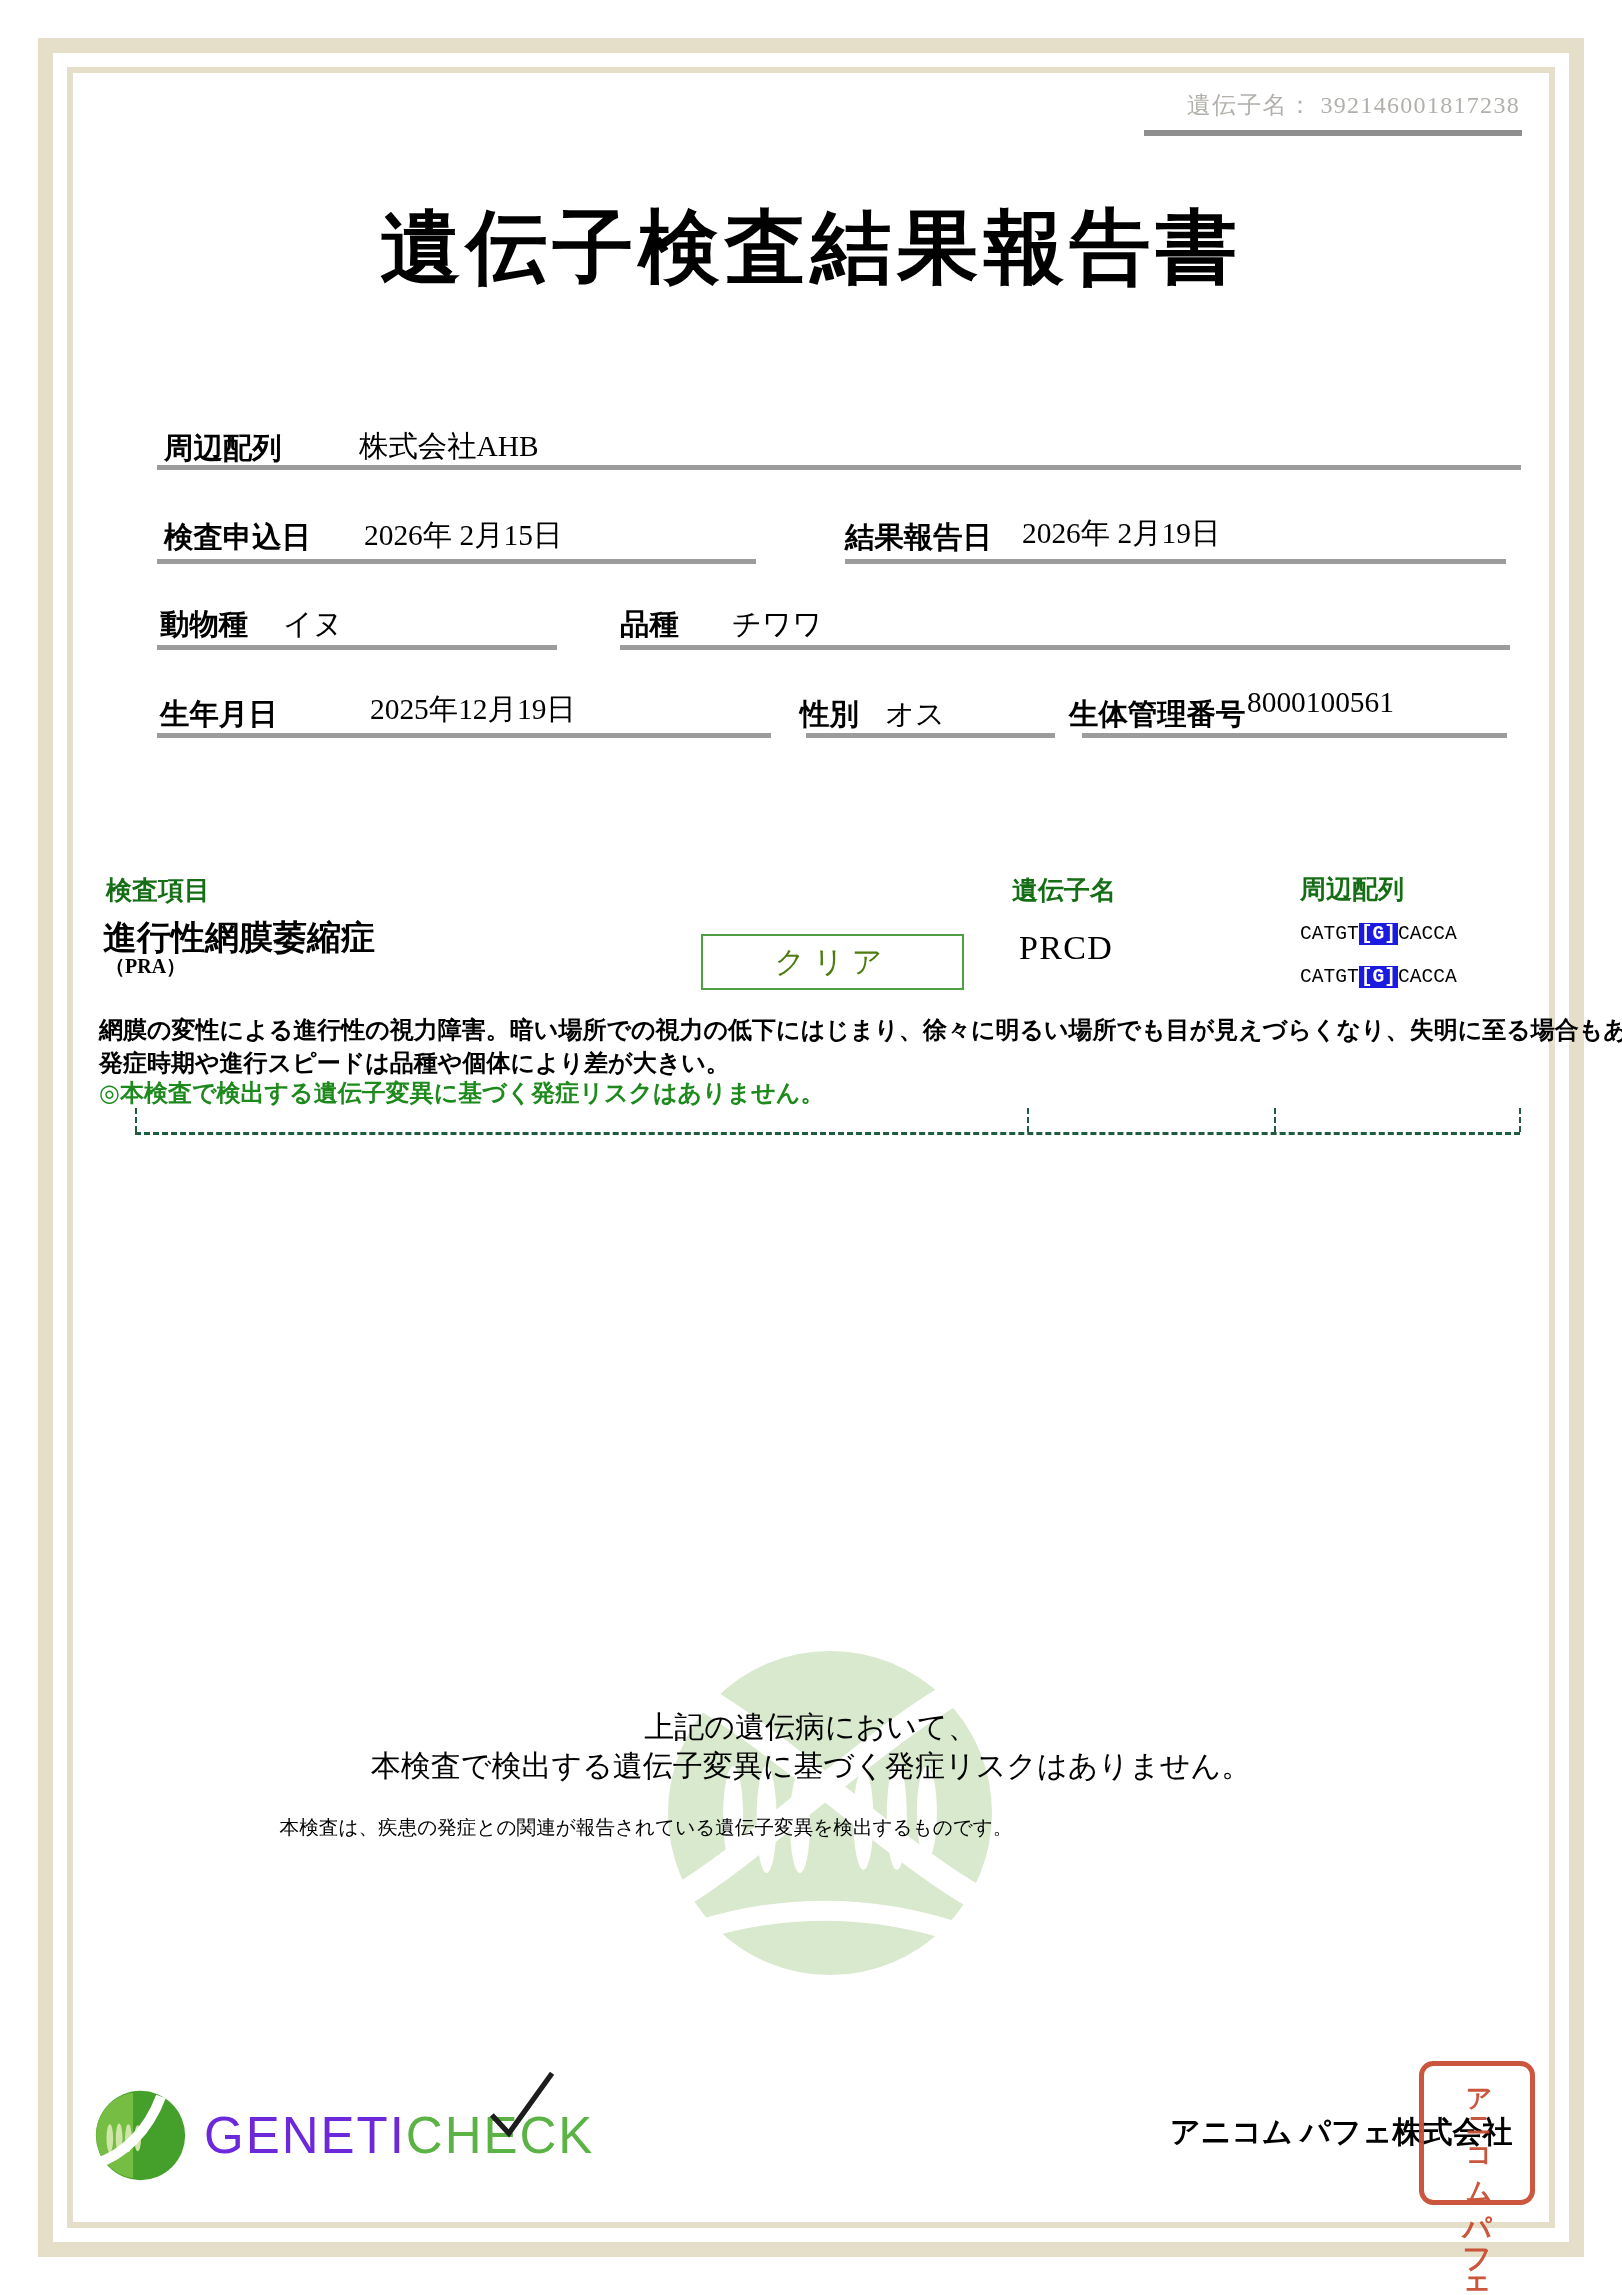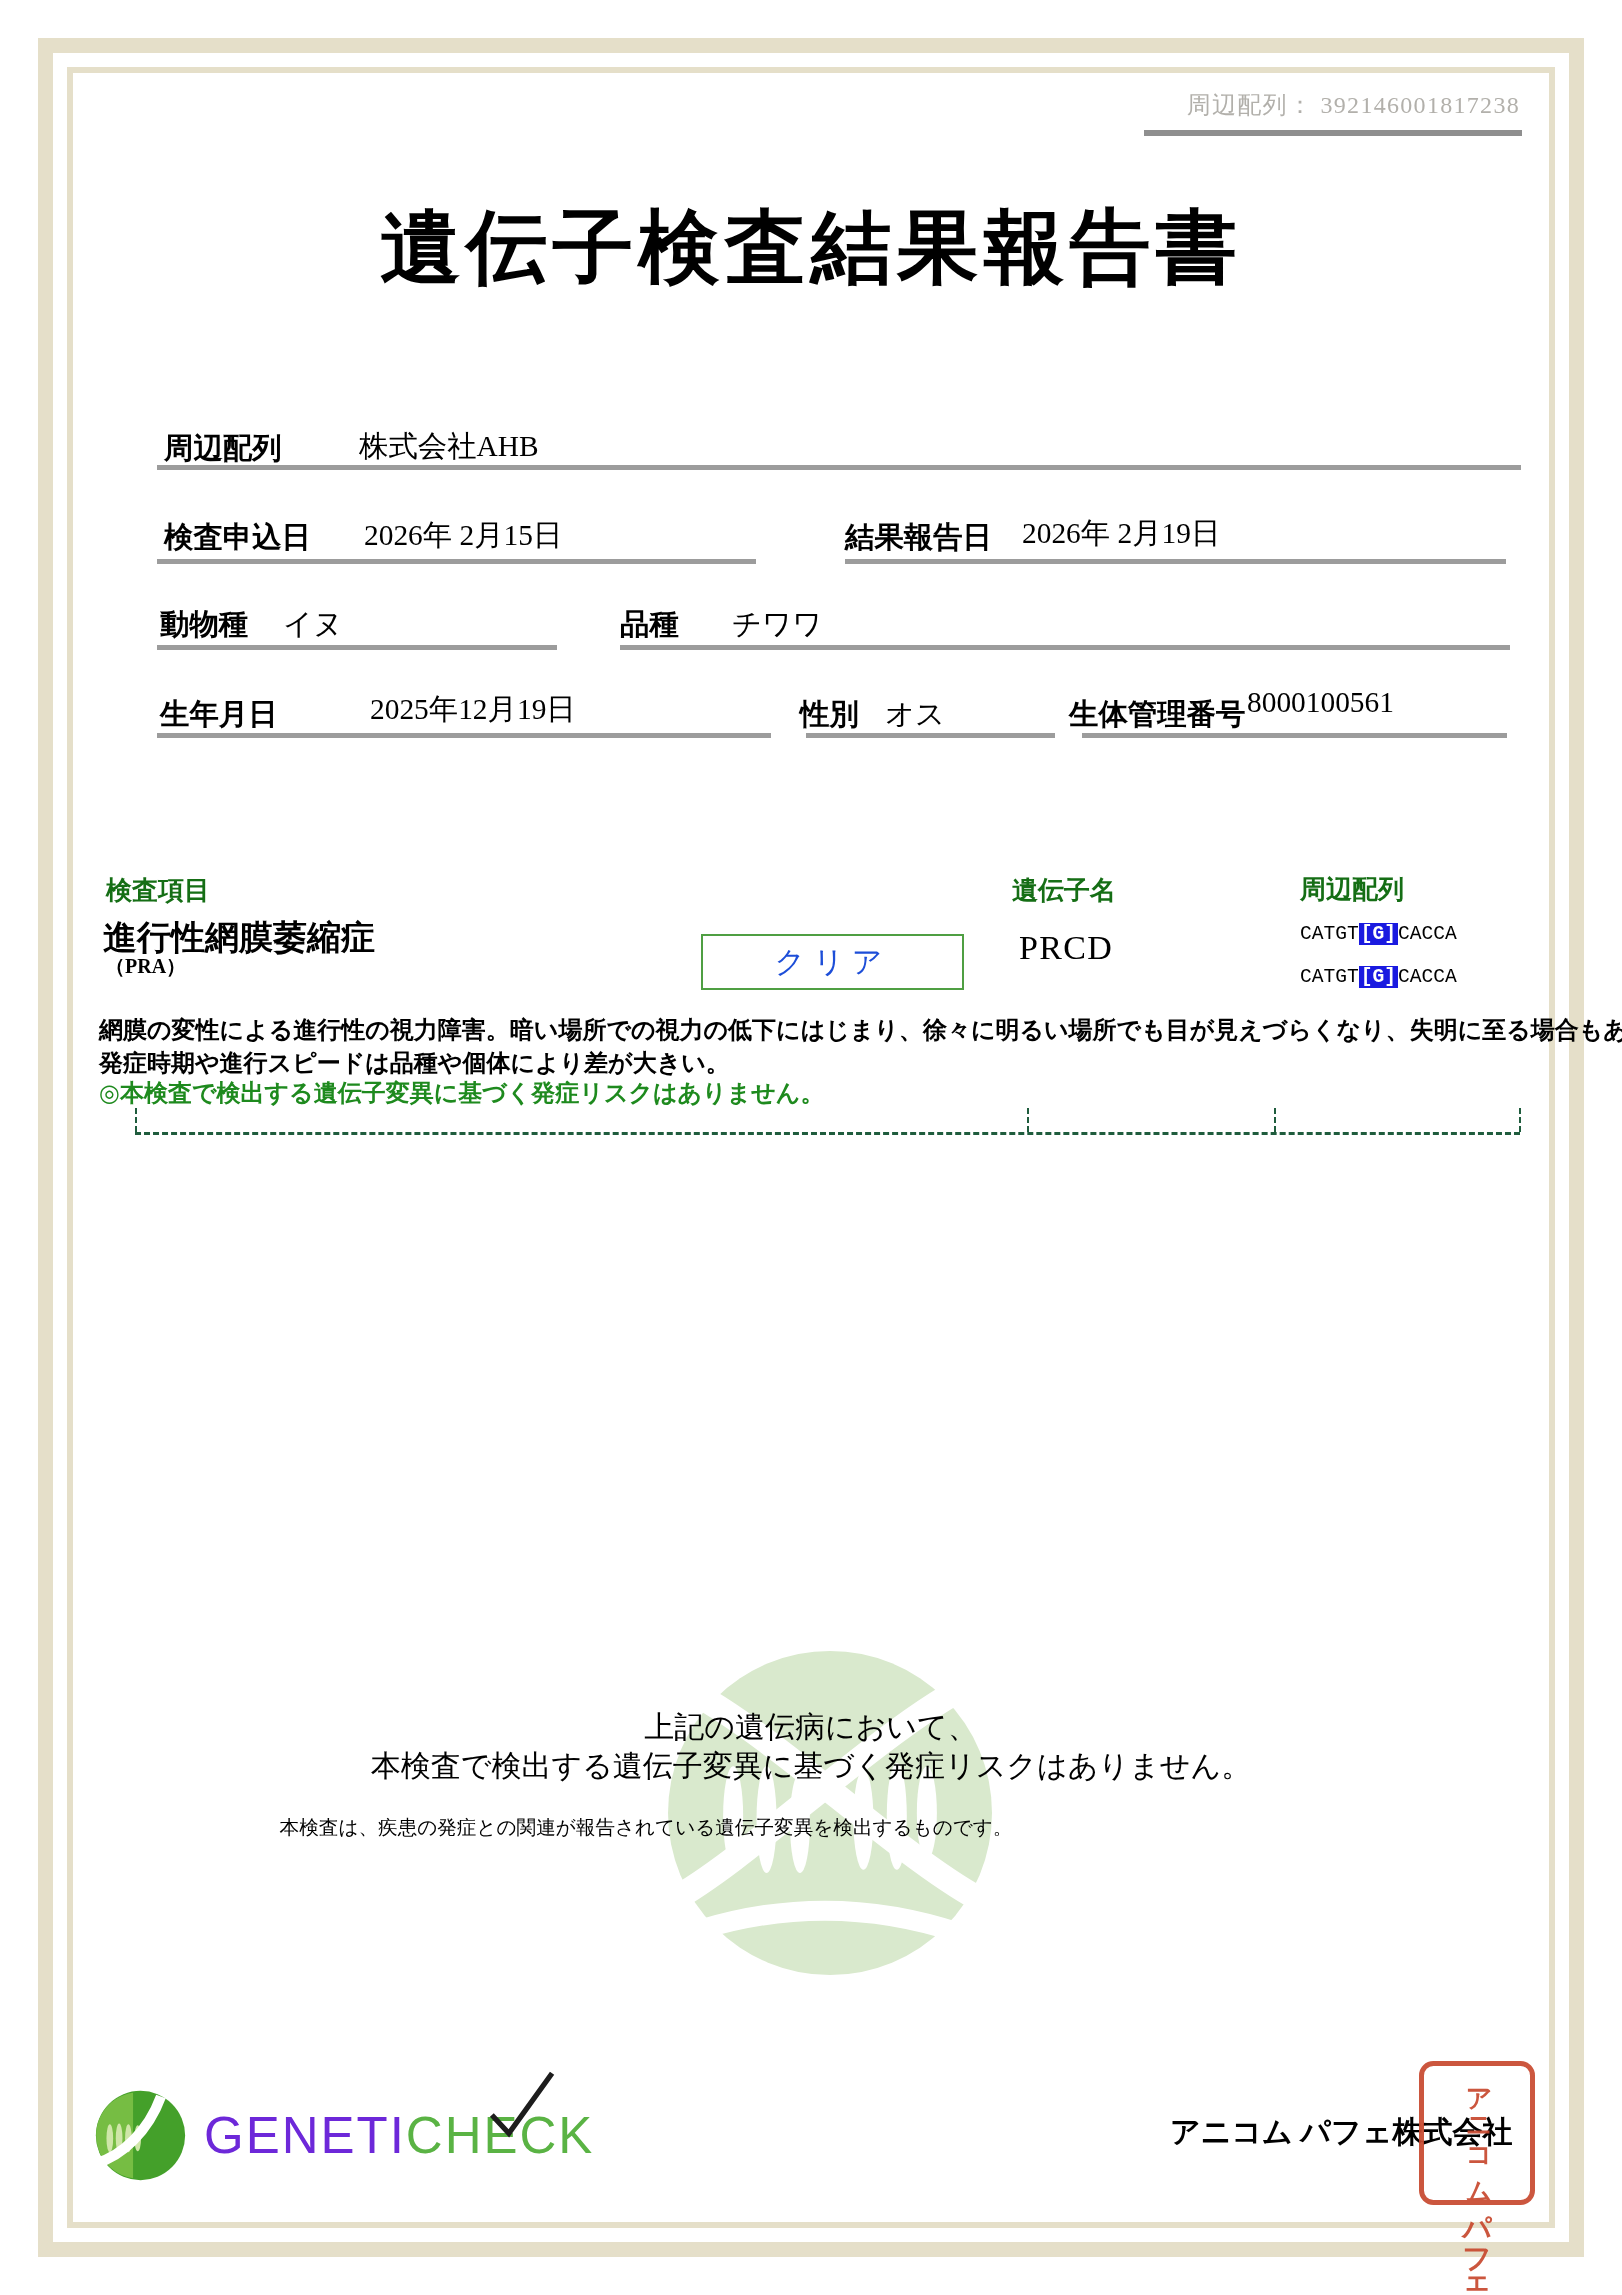--- a/index.html
+++ b/index.html
@@ -43,21 +43,21 @@
   .l-animalid{left:1069px;top:695px;}  .v-animalid{left:1247px;top:686px;}
   .u-d3{left:1082px;top:733px;width:425px;}
 
   
   .green-head{font-size:26px;font-weight:bold;color:#156e15;white-space:nowrap;}
   .h-item{left:106px;top:873px;}
   .disease{left:103px;top:915px;font-size:34px;font-weight:600;white-space:nowrap;}
   .disease-sub{left:105px;top:953px;font-size:20px;font-weight:600;white-space:nowrap;}
   .result-box{left:701px;top:934px;width:259px;height:52px;border:2.6px solid #4f9f43;
               display:flex;align-items:center;justify-content:center;}
-  .result-text{font-size:30px;color:#1d4ed8;letter-spacing:7.9px;}
+  .result-text{font-size:30px;color:#4d7c0f;letter-spacing:7.9px;}
   .h-gene{left:1012px;top:873px;}
   .gene-value{left:1019px;top:929px;font-size:34px;letter-spacing:1.3px;}
   .h-seq{left:1300px;top:872px;}
   .seq{font-family:"Liberation Mono","DejaVu Sans Mono",monospace;font-size:19.6px;
        letter-spacing:0px;white-space:nowrap;}
   .seq1{left:1300px;top:923px;}
   .seq2{left:1300px;top:966px;}
   .seq-hl{background:#1a1ae0;color:#ffffff;padding:0 2px;font-weight:bold;}
 
   
@@ -102,21 +102,21 @@
 </style>
 </head>
 <body>
 
 <div class="page">
 
   <div class="frame-outer"></div>
   <div class="frame-inner"></div>
 
   <div class="abs control-line">
-    <span>周辺配列：</span>
+    <span>遺伝子名：</span>
     <span>392146001817238</span>
   </div>
   <div class="abs control-underline"></div>
 
   <div class="abs title">遺伝子検査結果報告書</div>
 
   <div class="abs flabel l-applicant">周辺配列</div>
   <div class="abs fvalue v-applicant">株式会社AHB</div>
   <div class="abs uline u-a"></div>
 

